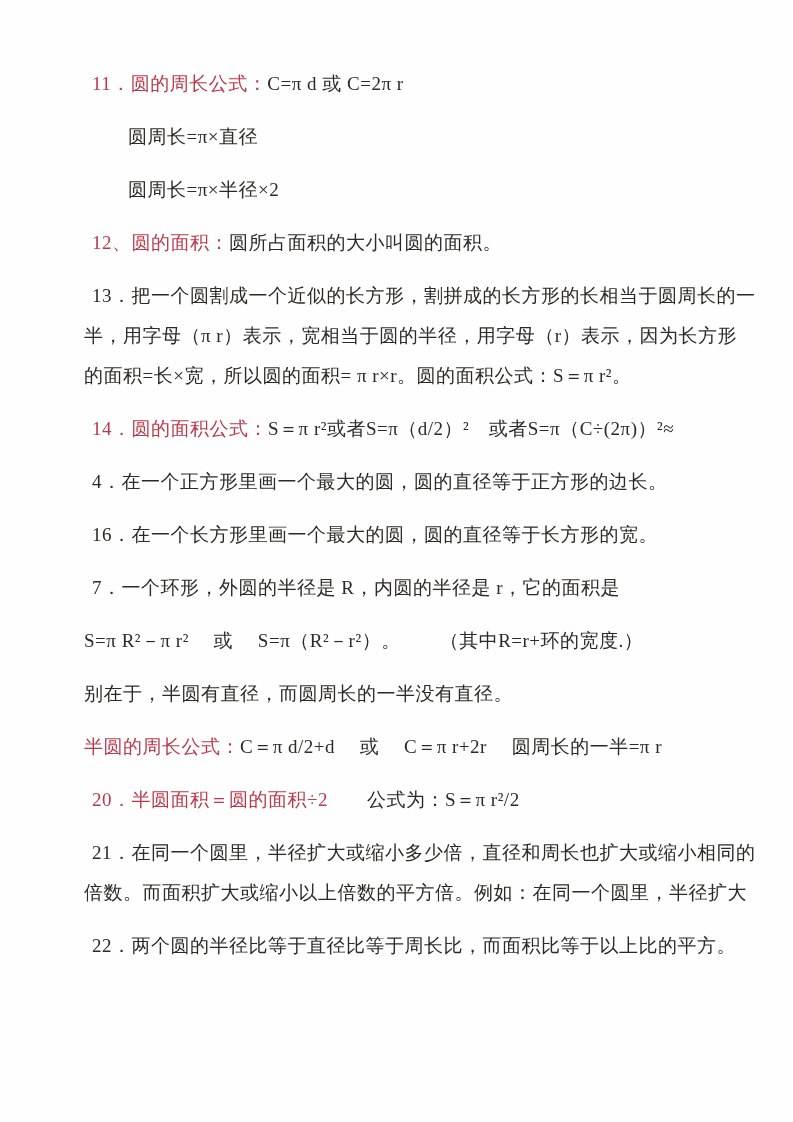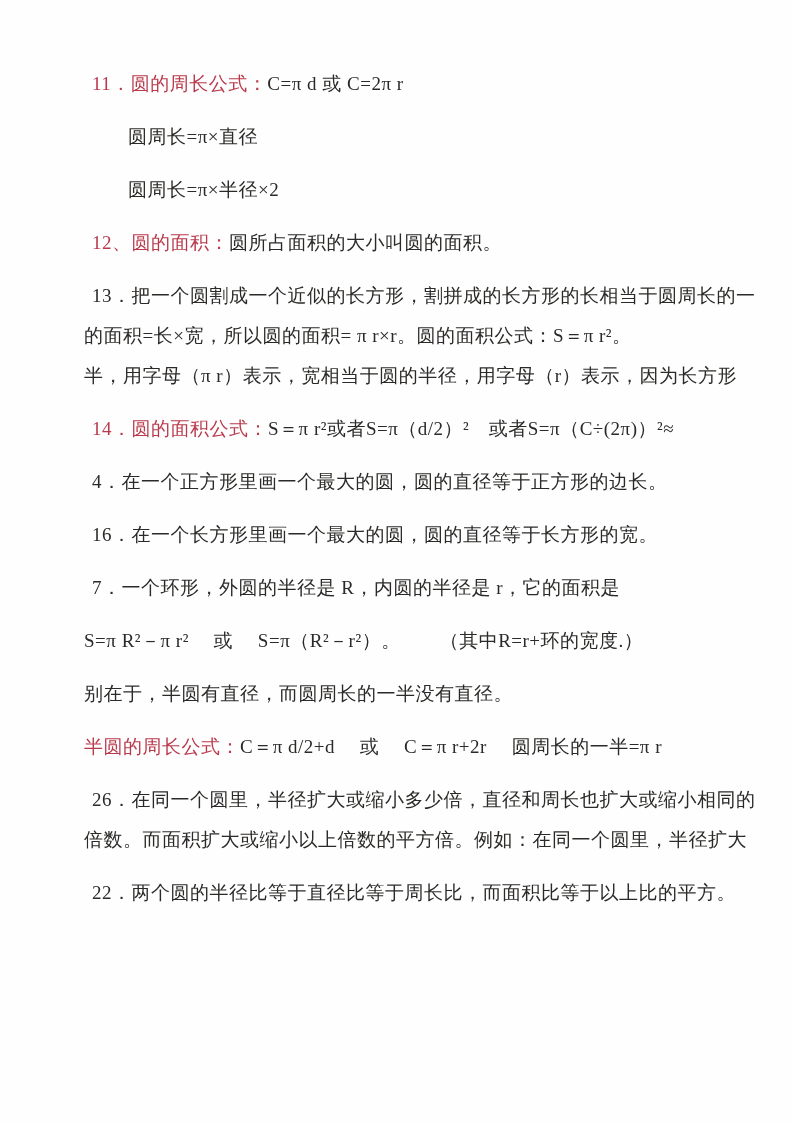--- a/index.html
+++ b/index.html
@@ -45,22 +45,22 @@
         <span class="line first"><span class="ink">圆周长=π×直径</span></span>
       </p>
       <p class="para sub">
         <span class="line first"><span class="ink">圆周长=π×半径×2</span></span>
       </p>
       <p class="para num">
         <span class="line first"><span class="red">12、圆的面积：</span><span class="ink">圆所占面积的大小叫圆的面积。</span></span>
       </p>
       <p class="para num">
         <span class="line first"><span class="ink">13．把一个圆割成一个近似的长方形，割拼成的长方形的长相当于圆周长的一</span></span>
+        <span class="line"><span class="ink">半，用字母（π r）表示，宽相当于圆的半径，用字母（r）表示，因为长方形</span></span>
         <span class="line"><span class="ink">的面积=长×宽，所以圆的面积= π r×r。圆的面积公式：S＝π r²。</span></span>
-        <span class="line"><span class="ink">半，用字母（π r）表示，宽相当于圆的半径，用字母（r）表示，因为长方形</span></span>
       </p>
       <p class="para num">
         <span class="line first"><span class="red">14．圆的面积公式：</span><span class="ink">S＝π r²或者S=π（d/2）²　或者S=π（C÷(2π)）²≈</span></span>
       </p>
       <p class="para num">
         <span class="line first"><span class="ink">4．在一个正方形里画一个最大的圆，圆的直径等于正方形的边长。</span></span>
       </p>
       <p class="para num">
         <span class="line first"><span class="ink">16．在一个长方形里画一个最大的圆，圆的直径等于长方形的宽。</span></span>
       </p>
@@ -70,20 +70,23 @@
       <p class="para flush">
         <span class="line first"><span class="ink">S=π R²－π r²　 或　 S=π（R²－r²）。　　（其中R=r+环的宽度.）</span></span>
       </p>
       <p class="para num">
         <span class="line"><span class="ink">别在于，半圆有直径，而圆周长的一半没有直径。</span></span>
       </p>
       <p class="para flush">
         <span class="line first"><span class="red">半圆的周长公式：</span><span class="ink">C＝π d/2+d　 或　 C＝π r+2r　 圆周长的一半=π r</span></span>
       </p>
       <p class="para num">
-        <span class="line first"><span class="ink">26．在同一个圆里，半径扩大或缩小多少倍，直径和周长也扩大或缩小相同的</span></span>
+        <span class="line first"><span class="red">20．半圆面积＝圆的面积÷2</span><span class="ink">　　公式为：S＝π r²/2</span></span>
+      </p>
+      <p class="para num">
+        <span class="line first"><span class="ink">21．在同一个圆里，半径扩大或缩小多少倍，直径和周长也扩大或缩小相同的</span></span>
         <span class="line"><span class="ink">倍数。而面积扩大或缩小以上倍数的平方倍。例如：在同一个圆里，半径扩大</span></span>
       </p>
       <p class="para num">
         <span class="line first"><span class="ink">22．两个圆的半径比等于直径比等于周长比，而面积比等于以上比的平方。</span></span>
       </p>
     </div>
 </div>
 
 </body></html>

